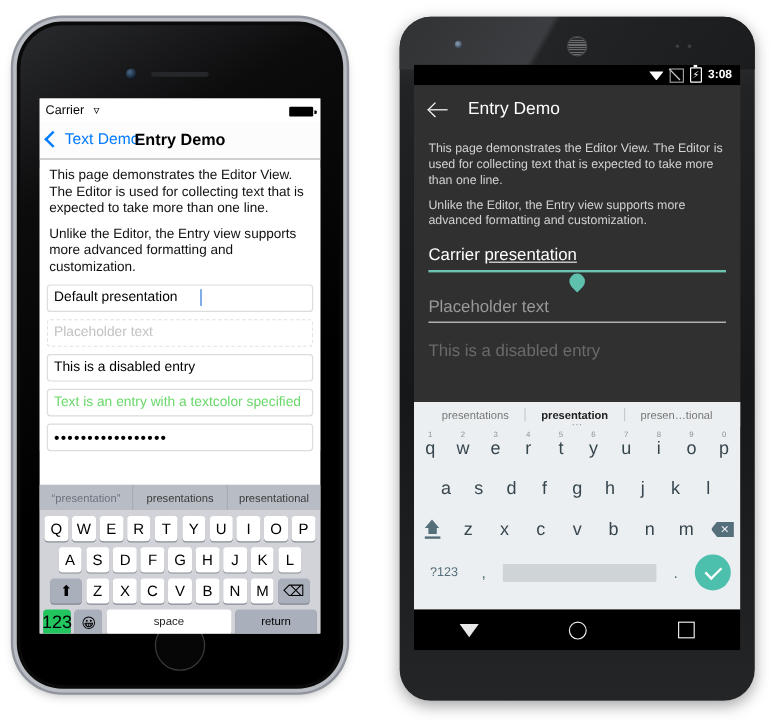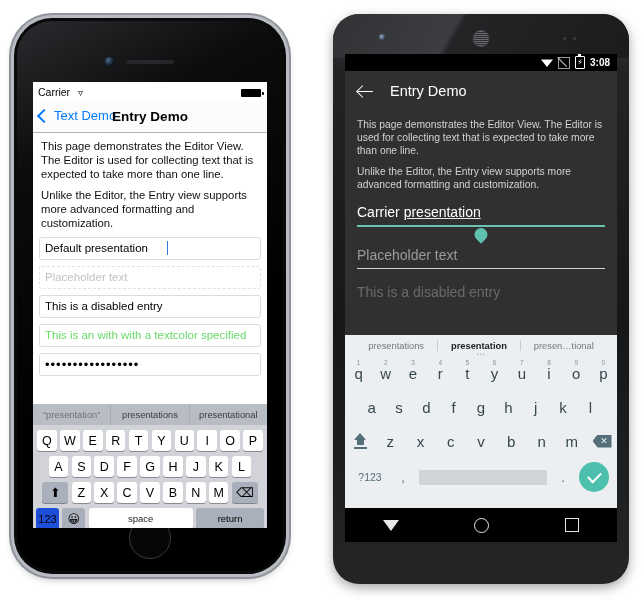--- a/index.html
+++ b/index.html
@@ -55,21 +55,21 @@
   .ios-sugg{height:21px;display:flex;align-items:stretch;background:#b8bcc5;}
   .ios-sugg div{flex:1;display:flex;align-items:center;justify-content:center;
     font-size:9.3px;color:#3b3b3b;border-right:.6px solid #a8acb5;overflow:hidden;
     white-space:nowrap;cursor:pointer;}
   .ios-sugg div:last-child{border-right:none;}
   .ios-sugg div.q{color:#6e727b;}
   .ios-krow{display:flex;justify-content:center;gap:3.4px;margin-top:5px;padding:0 3px;}
   .ios-key{width:19.5px;height:21px;background:#fff;border-radius:3px;
     display:flex;align-items:center;justify-content:center;font-size:12.5px;color:#000;
     box-shadow:0 1px 0 #868b94;cursor:pointer;}
-  .ios-key.num{width:23px;background:#1d4ed8;box-shadow:0 1px 0 #80858f;font-size:11px;}
+  .ios-key.num{width:23px;background:#22c55e;box-shadow:0 1px 0 #80858f;font-size:15px;}
   .ios-key.emoji{width:23px;background:#aab0bb;box-shadow:0 1px 0 #80858f;font-size:12px;}
   .ios-key.space{width:104px;background:#fff;font-size:9.5px;color:#222;}
   .ios-key.ret{width:68px;background:#aab0bb;box-shadow:0 1px 0 #80858f;font-size:9.5px;}
   .ios-key.shift,.ios-key.del{width:26px;background:#aab0bb;box-shadow:0 1px 0 #80858f;}
 
   
   #android{position:absolute;left:333px;top:14px;width:296px;height:570px;
     border-radius:26px;background:linear-gradient(180deg,#3a3b3d 0%,#222325 10%,#161718 55%,#242527 100%);
     box-shadow:0 4px 12px rgba(0,0,0,.35);}
   #and-top{position:absolute;left:0;right:0;top:0;height:44px;border-radius:26px 26px 0 0;
@@ -191,21 +191,21 @@
         <span>Default presentation</span>
         <i class="caret" style="left:127px;"></i>
       </div>
       <div class="ios-field ph">
         <span>Placeholder text</span>
       </div>
       <div class="ios-field">
         <span>This is a disabled entry</span>
       </div>
       <div class="ios-field green">
-        <span>This is an with with a textcolor specified</span>
+        <span>Text is an entry with a textcolor specified</span>
       </div>
       <div class="ios-field pwd">
         <span>•••••••••••••••••</span>
       </div>
     </div>
 
     <div class="ios-kb">
       <div class="ios-sugg">
         <div class="q">“presentation”</div>
         <div>presentations</div>

